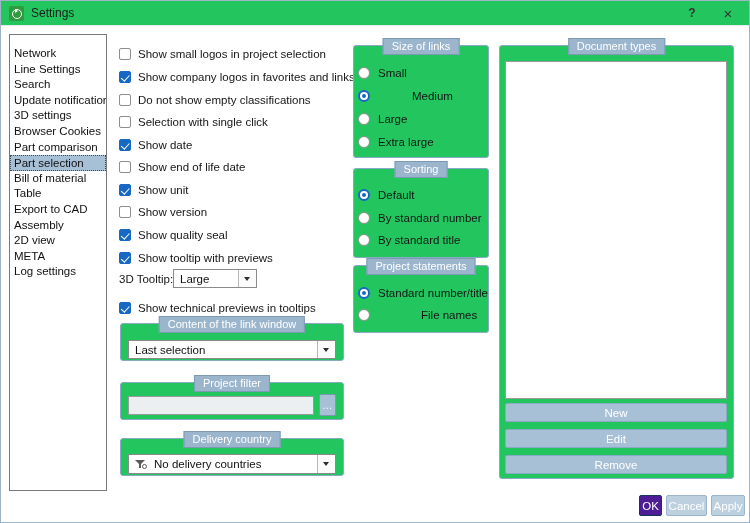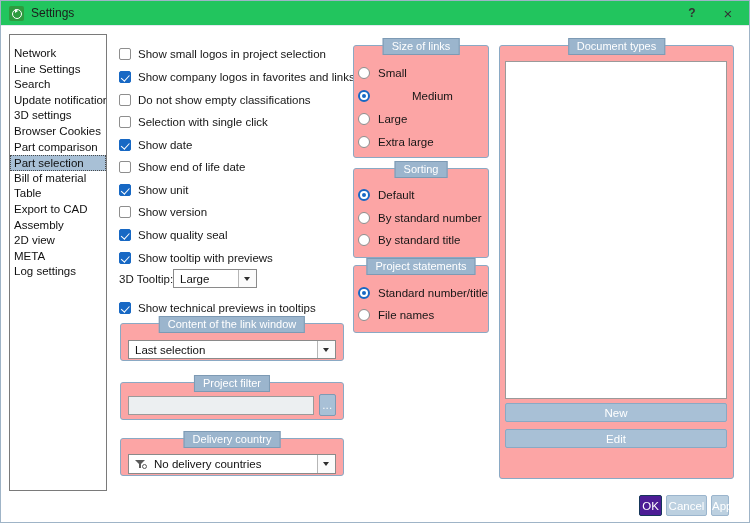--- a/index.html
+++ b/index.html
@@ -88,21 +88,21 @@
     border: 1px dotted #4a4a4a;
     padding-left: 3px;
   }
 
   
   .group {
     position: absolute;
     border: 1px solid #8aa9c4;
     border-radius: 3px;
     box-sizing: border-box;
-    background: #fca5a5;
+    background: #22c55e;
   }
   .group-title {
     position: absolute;
     top: -8px;
     left: 50%;
     transform: translateX(-50%);
     background: #9bb5cd;
     color: #ffffff;
     font-size: 11px;
     line-height: 15px;
@@ -448,29 +448,30 @@
     <span class="rad-label">By standard title</span>
   </div>
 
   <div class="group" style="left:352px; top:264px; width:136px; height:68px;">
     <div class="group-title">Project statements</div>
   </div>
   <div class="rad-row" style="left:357px; top:284px;">
     <span class="rad on"></span>
     <span class="rad-label">Standard number/title</span>
   </div>
-  <div class="rad-row" style="left:357px; top:306px;">
+  <div class="rad-row" style="left:357px; top:306px;gap:43px;">
     <span class="rad"></span>
     <span class="rad-label">File names</span>
   </div>
 
   <div class="group" style="left:498px; top:44px; width:235px; height:434px;">
     <div class="group-title">Document types</div>
   </div>
   <div class="listbox" style="left:504px; top:60px; width:222px; height:338px;"></div>
   <div class="wbtn" style="left:504px; top:402px; width:222px; height:19px;">New</div>
   <div class="wbtn" style="left:504px; top:428px; width:222px; height:19px;">Edit</div>
+  <div class="wbtn" style="left:504px; top:454px; width:222px; height:19px;">Remove</div>
 
   <div class="fbtn primary" style="left:638px; top:494px; width:23px;">OK</div>
   <div class="fbtn normal" style="left:665px; top:494px; width:41px;">Cancel</div>
-  <div class="fbtn normal" style="left:710px; top:494px; width:18px;">Apply</div>
+  <div class="fbtn normal" style="left:710px; top:494px; width:34px;">Apply</div>
 
 </div>
 
 </body></html>

